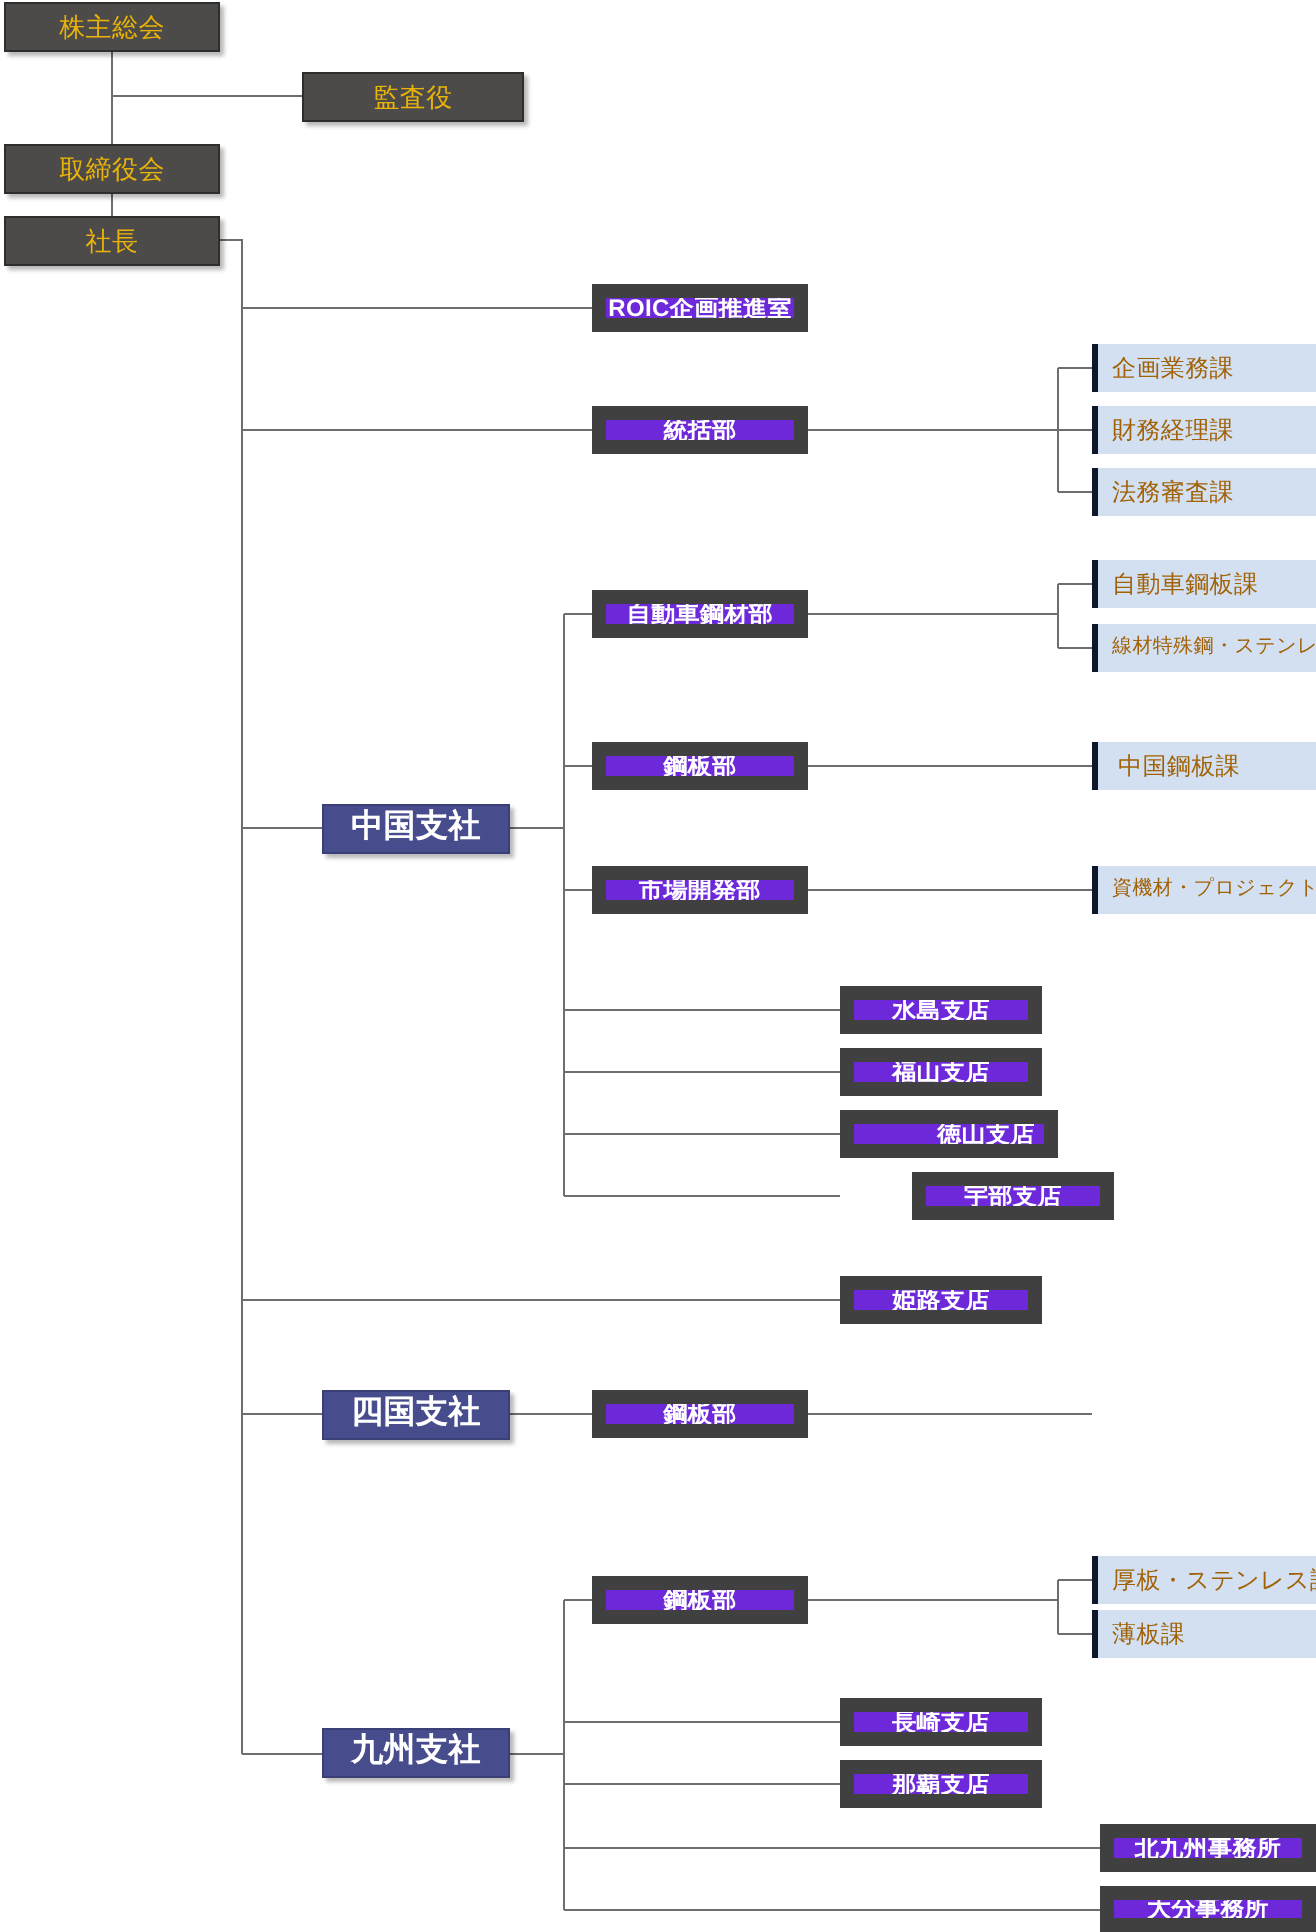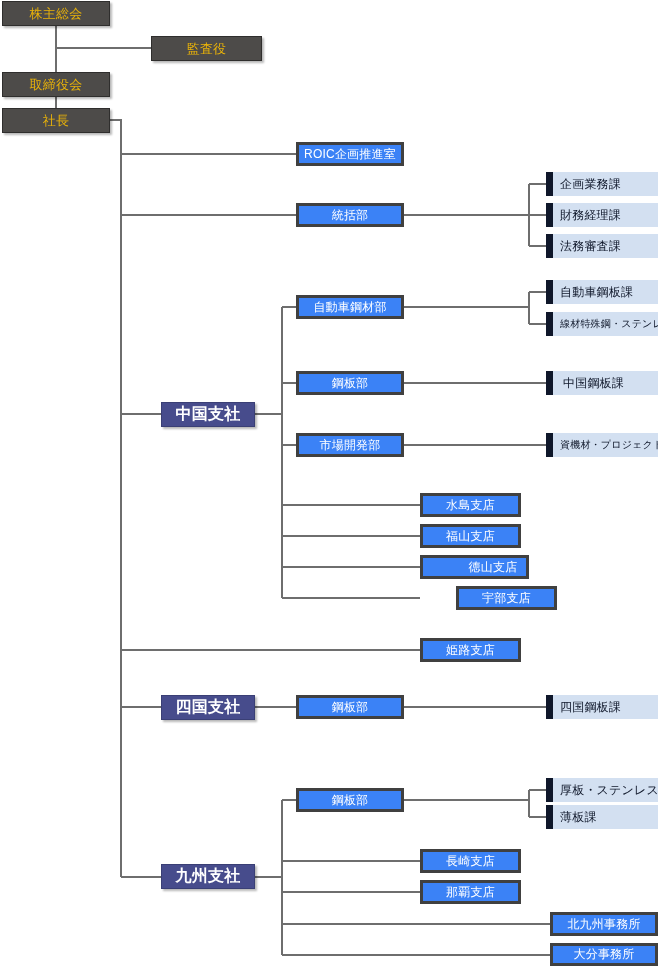--- a/index.html
+++ b/index.html
@@ -49,31 +49,32 @@
   .node.division {
     background: #474C8C;
     border: 1px solid #3A3F75;
     color: #ffffff;
     font-size: 16px;
     font-weight: bold;
     box-shadow: 2px 2px 2px rgba(0,0,0,0.28);
   }
   
   .node.dept {
-    background: #3b82f6;
-    border: 3px solid #404040;
+    background: #6d28d9;
+    border: 7px solid #404040;
     color: #ffffff;
     font-size: 12px;
+    font-weight: bold;
   }
   
   .node.section {
     background: #D3E0F1;
     border: none;
-    border-left: 7px solid #0f172a;
-    color: #0f172a;
+    border-left: 3px solid #0f172a;
+    color: #a16207;
     font-size: 12px;
     justify-content: flex-start;
     padding-left: 7px;
     text-align: left;
   }
   .node.section.small {
     font-size: 10px;
   }
 </style>
 </head>
@@ -191,21 +192,20 @@
   <div class="node dept" style="left:420px; top:555px; width:109px; height:24px;padding-left:37px;">徳山支店</div>
 
   <div class="node dept" style="left:420px; top:586px; width:101px; height:24px;margin-left:36px;">宇部支店</div>
 
   <div class="node dept" style="left:420px; top:638px; width:101px; height:24px;">姫路支店</div>
 
   <div class="node division" style="left:161px; top:695px; width:94px; height:25px;">四国支社</div>
 
   <div class="node dept" style="left:296px; top:695px; width:108px; height:24px;">鋼板部</div>
 
-  <div class="node section" style="left:546px; top:695px; width:112px; height:24px;">四国鋼板課</div>
 
   <div class="node division" style="left:161px; top:864px; width:94px; height:25px;">九州支社</div>
 
   <div class="node dept" style="left:296px; top:788px; width:108px; height:24px;">鋼板部</div>
 
   <div class="node section" style="left:546px; top:778px; width:112px; height:24px;">厚板・ステンレス課</div>
 
   <div class="node section" style="left:546px; top:805px; width:112px; height:24px;">薄板課</div>
 
   <div class="node dept" style="left:420px; top:849px; width:101px; height:24px;">長崎支店</div>

